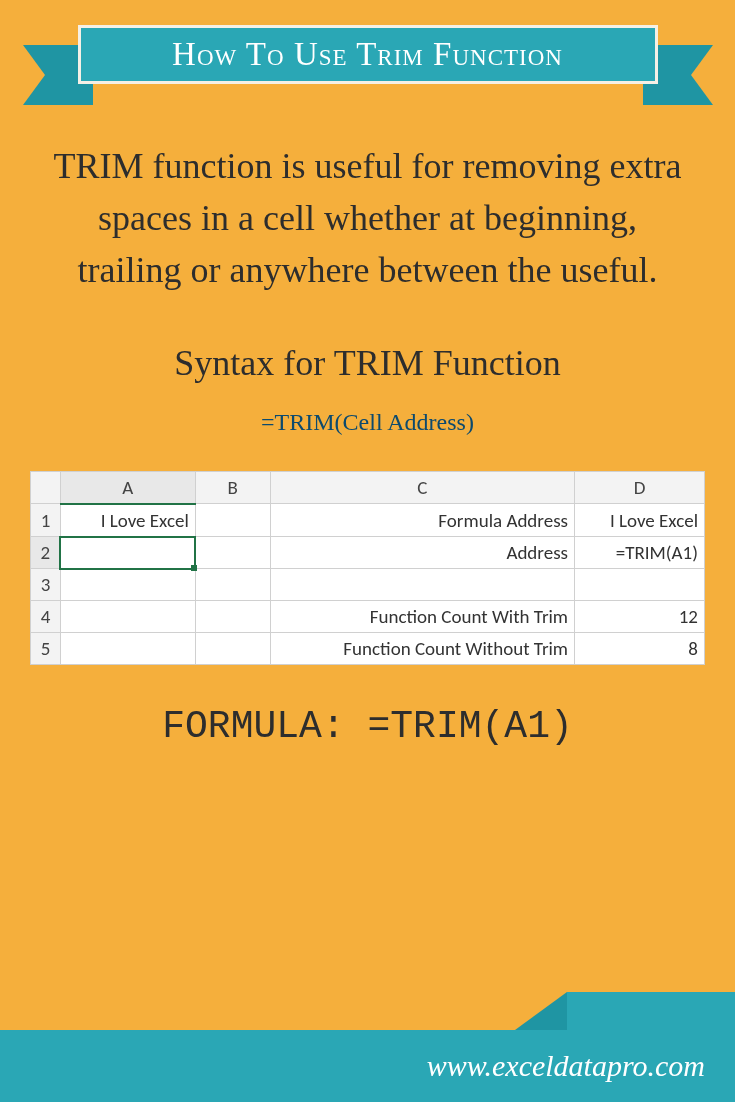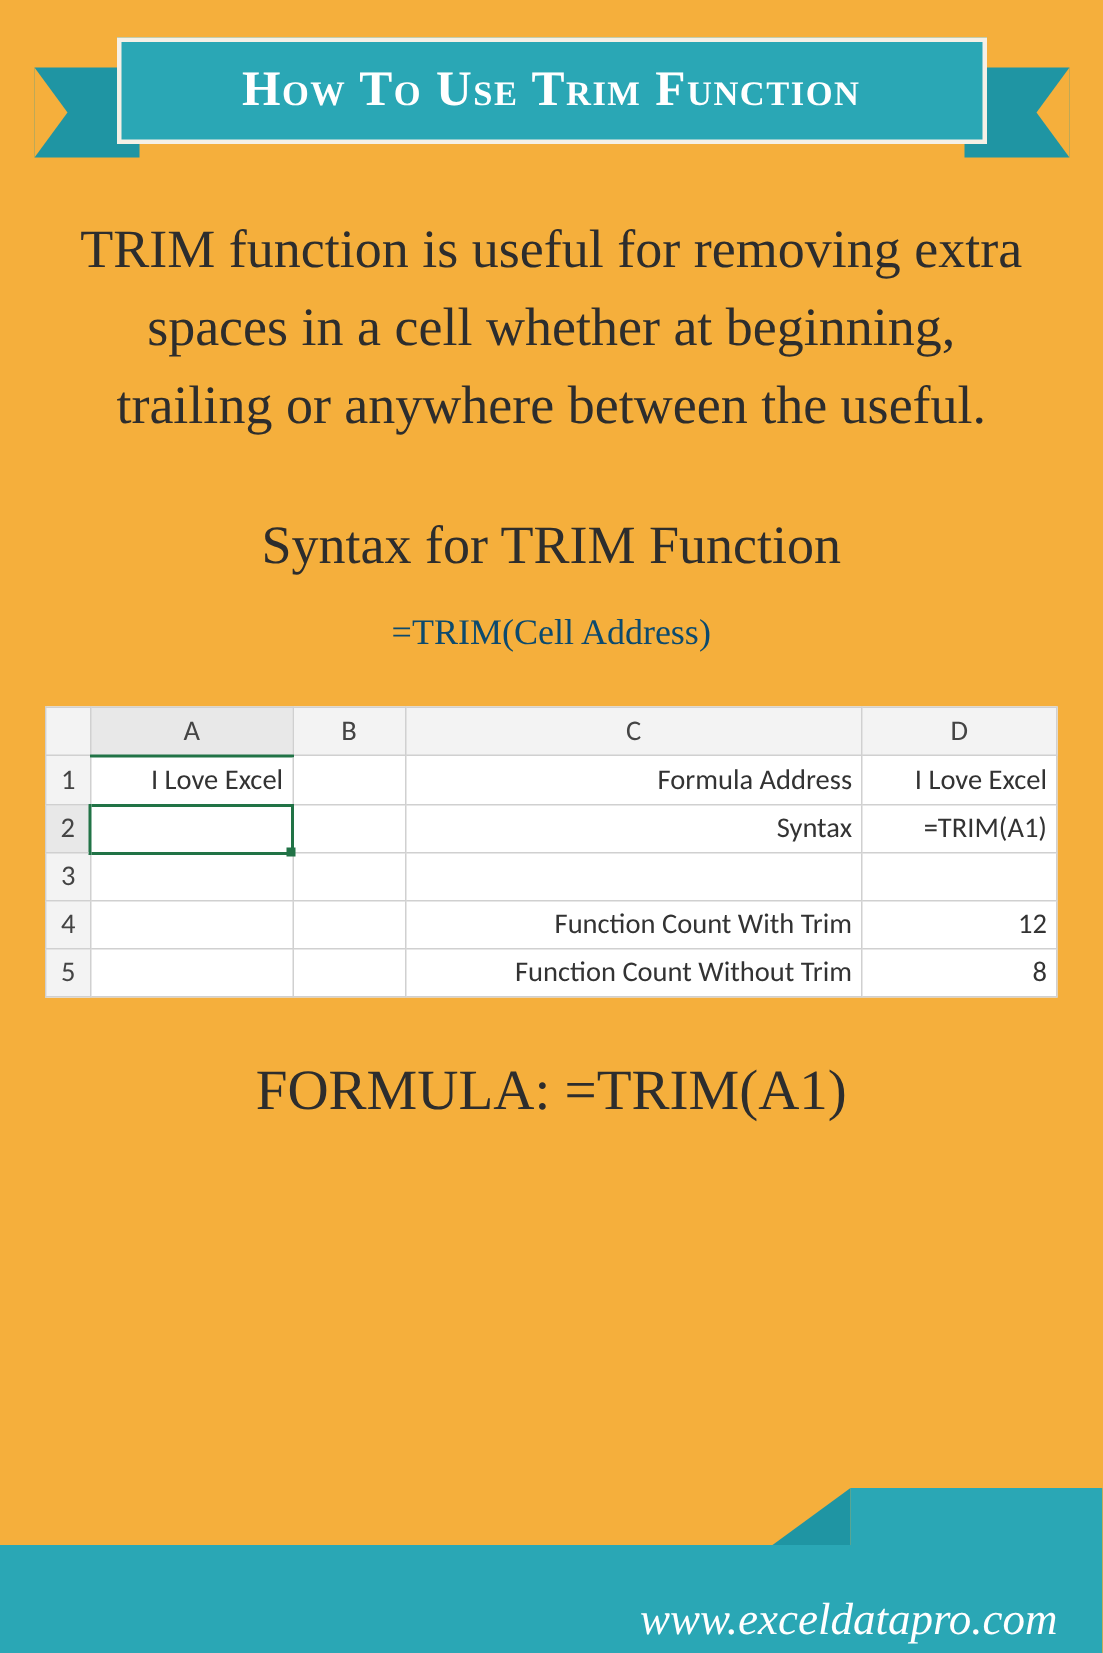--- a/index.html
+++ b/index.html
@@ -35,28 +35,27 @@
     border-top: 30px solid transparent;
     border-bottom: 30px solid transparent;
   }
   .ribbon-tail-left::after { left: 0; border-left: 22px solid #f5af3c; }
   .ribbon-tail-right::after { right: 0; border-right: 22px solid #f5af3c; }
   .ribbon-main {
     position: absolute;
     left: 45px;
     right: 45px;
     top: 0;
-    height: 71px;
+    height: 59px;
     background: #2aa7b5;
     border: 3px solid #f5f0e6;
     display: flex;
     align-items: center;
     justify-content: center;
     z-index: 2;
-    font-weight: bold;
   }
   .ribbon-main-text {
     color: #fff;
     font-size: 33px;
     font-variant: small-caps;
     letter-spacing: 1px;
     font-family: Georgia, serif;
   }
   .description {
     margin: 40px 50px 0;
@@ -132,21 +131,21 @@
   .col-a { width: 135px; }
   .col-b { width: 75px; }
   .col-c { width: 305px; }
   .col-d { width: 130px; }
   .num { text-align: right; }
   .formula-line {
     margin: 40px 0 0;
     text-align: center;
     color: #2d2d2d;
     font-size: 38px;
-    font-family: Liberation Serif, serif;
+    font-family: Liberation Mono, monospace;
   }
   .footer-bar {
     position: absolute;
     bottom: 0;
     left: 0;
     width: 100%;
     height: 72px;
     background: #2aa7b5;
   }
   .footer-tri {
@@ -161,21 +160,21 @@
   .footer-tri2 {
     position: absolute;
     right: 0;
     bottom: 72px;
     width: 168px;
     height: 38px;
     background: #2aa7b5;
   }
   .footer-text {
     position: absolute;
-    bottom: 5px;
+    bottom: 19px;
     right: 30px;
     color: #fff;
     font-size: 30px;
     font-style: italic;
     font-family: Georgia, serif;
   }
 </style>
 </head>
 <body>
 
@@ -205,21 +204,21 @@
     <td class="rowhdr">1</td>
     <td>I Love Excel</td>
     <td></td>
     <td>Formula Address</td>
     <td>I Love Excel</td>
   </tr>
   <tr>
     <td class="rowhdr sel-row">2</td>
     <td class="sel-cell"></td>
     <td></td>
-    <td>Syntax</td>
+    <td>Address</td>
     <td>=TRIM(A1)</td>
   </tr>
   <tr>
     <td class="rowhdr">3</td>
     <td></td>
     <td></td>
     <td></td>
     <td></td>
   </tr>
   <tr>

